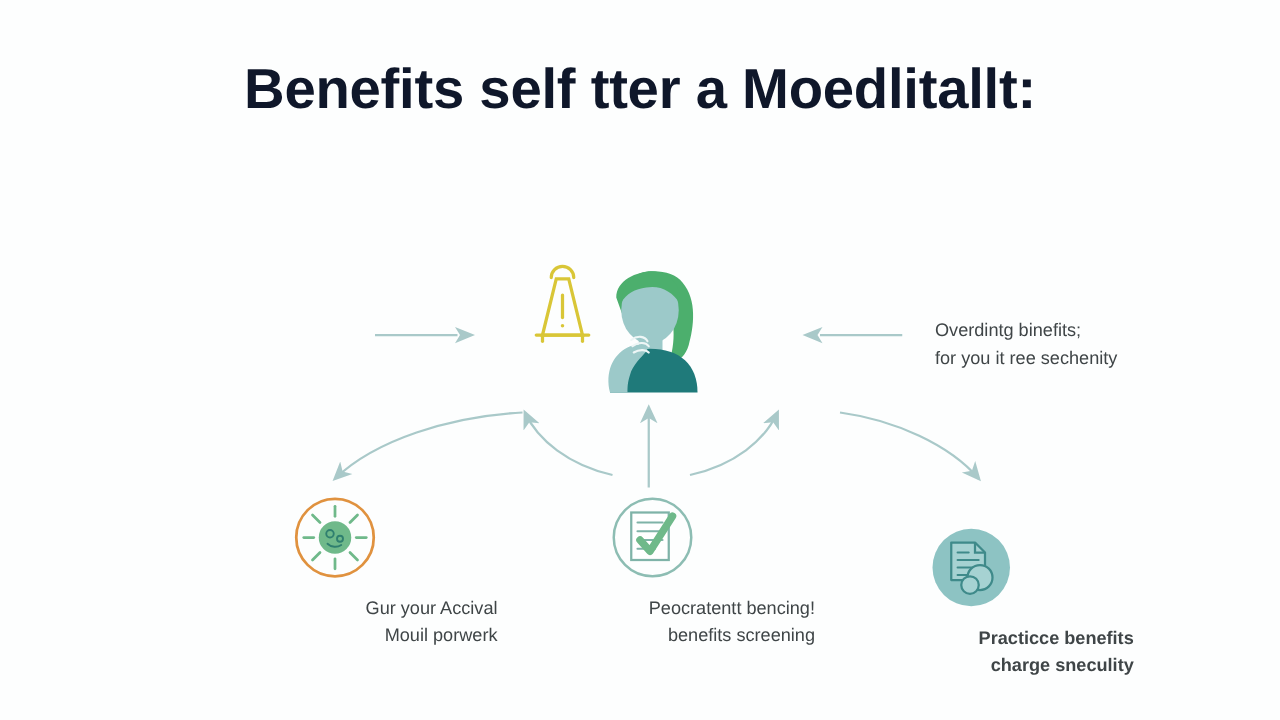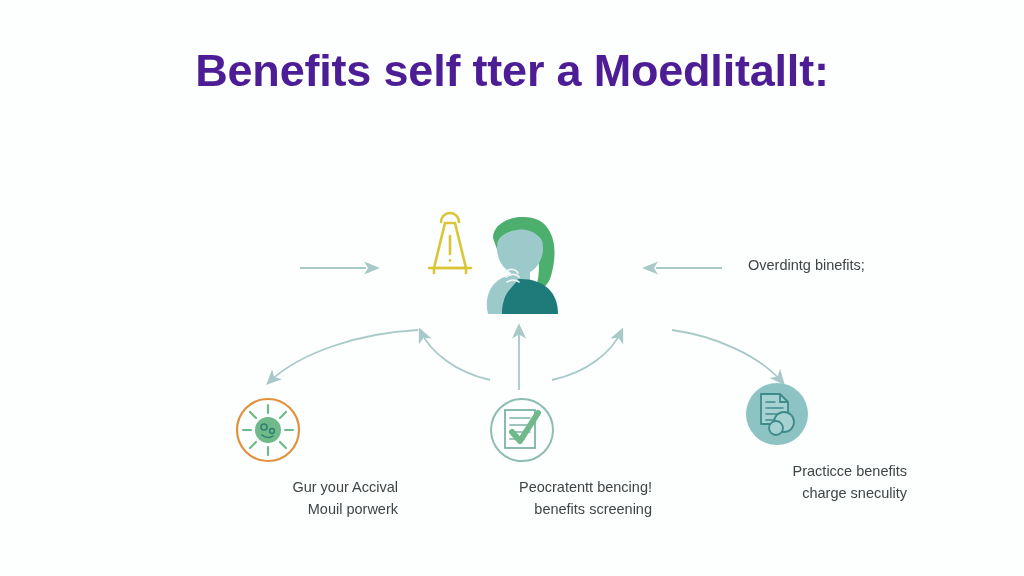--- a/index.html
+++ b/index.html
@@ -28,21 +28,21 @@
     top: 44px;
     width: 1024px;
     text-align: center;
     padding: 0 90px;
     box-sizing: border-box;
   }
   .title-line {
     font-size: 45px;
     font-weight: bold;
     line-height: 1.22;
-    color: #4c1d95;
+    color: #0f172a;
     letter-spacing: -0.2px;
     white-space: nowrap;
   }
 
   
   .callout {
     position: absolute;
     font-size: 14.5px;
     line-height: 1.55;
     color: #3f4547;
@@ -88,21 +88,21 @@
   }
 
   
   .node {
     position: absolute;
     width: 260px;
     text-align: right;
   }
   .node-left   { left: 138px; top: 396px; }
   .node-center { left: 392px; top: 396px; }
-  .node-right  { left: 647px; top: 380px; }
+  .node-right  { left: 647px; top: 420px; font-weight: bold; }
 
   .node-icon {
     width: 68px;
     height: 68px;
     margin: 0 auto 0 auto;
     display: block;
   }
   .node-label {
     margin-top: 12px;
     font-size: 14.5px;
@@ -141,20 +141,21 @@
     <line x1="0" y1="10" x2="66" y2="10" stroke="#a9c9c9" stroke-width="1.8"></line>
     <path d="M64,3.5 L80,10 L64,16.5 L68,10 Z" fill="#a9c9c9"></path>
   </svg>
 
   <svg class="side-arrow side-arrow-right" width="82" height="20" viewBox="0 0 82 20">
     <line x1="16" y1="10" x2="82" y2="10" stroke="#a9c9c9" stroke-width="1.8"></line>
     <path d="M18,3.5 L2,10 L18,16.5 L14,10 Z" fill="#a9c9c9"></path>
   </svg>
   <div class="callout callout-right">
     <div>Overdintg binefits;</div>
+    <div>for you it ree sechenity</div>
   </div>
 
   <div class="center-visual">
     <svg width="180" height="120" viewBox="0 0 180 120">
 
       <g fill="none" stroke="#d9c637" stroke-width="2.6" stroke-linecap="round">
         <path d="M23,22 a9,9 0 0 1 18,0"></path>
         <path d="M16,68 L27,23 L37,23 L48,68 Z"></path>
         <line x1="11" y1="68" x2="53" y2="68"></line>
         <line x1="16" y1="68" x2="16" y2="73"></line>

